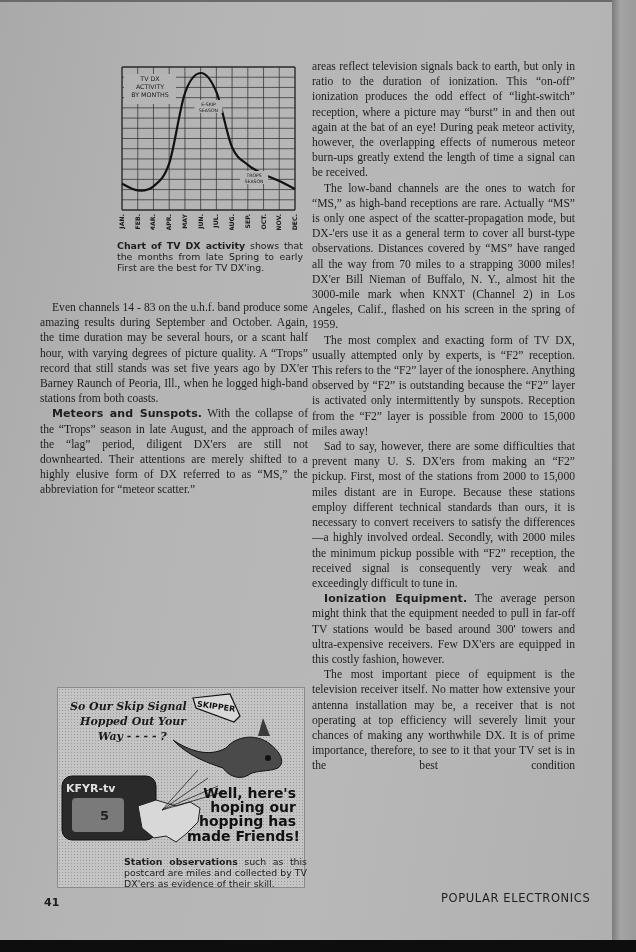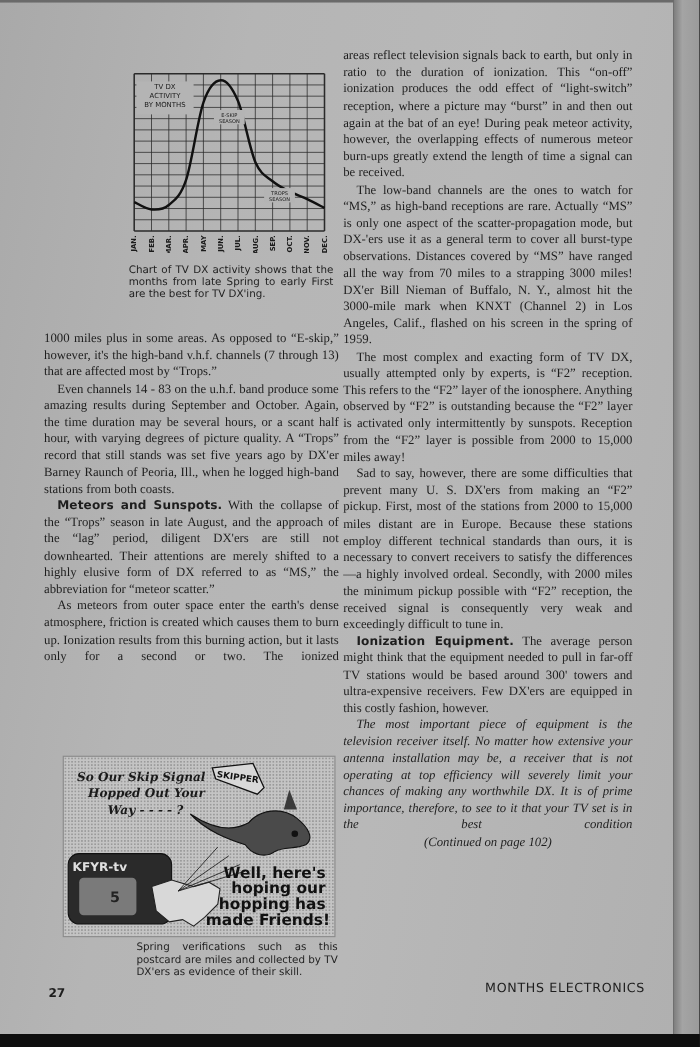--- a/index.html
+++ b/index.html
@@ -14,40 +14,40 @@
       position: absolute; left: 612px; top: 0; width: 24px; height: 940px;
       background: linear-gradient(90deg, #7b7b7b 0%, #a4a4a4 35%, #9a9a9a 100%);
     }
     .page-bottom { position: absolute; left: 0; top: 940px; width: 636px; height: 12px; background: #0e0e0e; }
     .col { position: absolute; font-size: 11.6px; line-height: 15.2px; text-align: justify; }
     .col p { text-indent: 12px; }
     .col p.noind { text-indent: 0; }
     .col p.last { text-align-last: left; }
     .runin { font-family: "DejaVu Sans", "Liberation Sans", sans-serif; font-weight: bold; font-size: 11px; letter-spacing: 0.1px; margin-top: 16px; }
     #left-col { left: 40px; top: 300px; width: 268px; }
-    #right-col { left: 312px; top: 43px; width: 263px; }
+    #right-col { left: 312px; top: 59px; width: 263px; }
     #right-col p.cont { text-indent: 0; text-align: center; font-style: italic; margin-top: 0px; }
     .caption {
       position: absolute; font-family: "DejaVu Sans", "Liberation Sans", sans-serif;
       font-size: 9.4px; line-height: 11.2px; text-align: justify; text-align-last: left; color: #1e1e1e;
     }
-    .caption b { font-weight: normal; }
+    .caption b { font-weight: bold; }
     #chart-caption { left: 117px; top: 240px; width: 186px; }
     #photo-caption { left: 124px; top: 856px; width: 183px; }
     .folio {
       position: absolute; font-family: "DejaVu Sans", "Liberation Sans", sans-serif;
       font-size: 11px; font-weight: bold; top: 896px; left: 44px;
     }
     .magazine {
       position: absolute; font-family: "DejaVu Sans", "Liberation Sans", sans-serif;
       font-size: 11.5px; top: 891px; left: 441px; letter-spacing: 0.6px;
     }
     #chart-box { position: absolute; left: 118px; top: 62px; width: 182px; height: 168px; }
     #postcard {
-      position: absolute; left: 57px; top: 687px; width: 248px; height: 165px;
+      position: absolute; left: 57px; top: 687px; width: 248px; height: 201px;
       background: radial-gradient(circle, #9a9a9a 0.8px, #c4c4c4 1px);
       background-size: 3px 3px; border: 1px solid #8a8a8a; overflow: hidden;
     }
   </style>
 </head>
 <body>
 
 <div class="page"></div>
 <div class="page-edge"></div>
 <div class="page-bottom"></div>
@@ -105,24 +105,22 @@
       <text x="0" y="0" font-family="DejaVu Sans, sans-serif" font-size="6.2" font-weight="bold" text-anchor="end" fill="#1a1a1a" transform="translate(163.27272727272725,152) rotate(-90)">NOV.</text>
       <text x="0" y="0" font-family="DejaVu Sans, sans-serif" font-size="6.2" font-weight="bold" text-anchor="end" fill="#1a1a1a" transform="translate(179,152) rotate(-90)">DEC.</text>
     </svg>
 </div>
 
 <div id="chart-caption" class="caption">
   <b>Chart of TV DX activity</b><span> shows that the months from late Spring to early First are the best for TV DX'ing.</span>
 </div>
 
 <div id="left-col" class="col">
-  <p class="noind">1000 miles plus in some areas. As opposed to “E-skip,” however, it's the high-band v.h.f. channels (7 through 13) that are affected most by “Trops.”</p>
   <p>Even channels 14 - 83 on the u.h.f. band produce some amazing results during September and October. Again, the time duration may be several hours, or a scant half hour, with varying degrees of picture quality. A “Trops” record that still stands was set five years ago by DX'er Barney Raunch of Peoria, Ill., when he logged high-band stations from both coasts.</p>
   <p><span class="runin">Meteors and Sunspots.</span><span> With the collapse of the “Trops” season in late August, and the approach of the “lag” period, diligent DX'ers are still not downhearted. Their attentions are merely shifted to a highly elusive form of DX referred to as “MS,” the abbreviation for “meteor scatter.”</span></p>
-  <p class="last" style="text-align-last: justify;">As meteors from outer space enter the earth's dense atmosphere, friction is created which causes them to burn up. Ionization results from this burning action, but it lasts only for a second or two. The ionized</p>
 </div>
 
 <div id="postcard">
   <svg width="248" height="165" viewBox="0 0 248 165">
     <g font-family="DejaVu Serif, serif" font-style="italic" font-weight="bold" font-size="11" fill="#1a1a1a">
       <text x="12" y="22">So Our Skip Signal</text>
       <text x="22" y="37">Hopped Out Your</text>
       <text x="40" y="52">Way - - - - ?</text>
     </g>
 
@@ -149,27 +147,26 @@
     <g font-family="DejaVu Sans, sans-serif" font-weight="bold" font-size="14" fill="#111" text-anchor="end">
       <text x="238" y="110">Well, here's</text>
       <text x="238" y="124">hoping our</text>
       <text x="238" y="138">hopping has</text>
       <text x="242" y="153">made Friends!</text>
     </g>
   </svg>
 </div>
 
 <div id="photo-caption" class="caption">
-  <b>Spring verifications</b><span> such as this postcard are miles and collected by TV DX'ers as evidence of their skill.</span>
+  <b>Station observations</b><span> such as this postcard are miles and collected by TV DX'ers as evidence of their skill.</span>
 </div>
 
 <div id="right-col" class="col">
   <p class="noind">areas reflect television signals back to earth, but only in ratio to the duration of ionization. This “on-off” ionization produces the odd effect of “light-switch” reception, where a picture may “burst” in and then out again at the bat of an eye! During peak meteor activity, however, the overlapping effects of numerous meteor burn-ups greatly extend the length of time a signal can be received.</p>
   <p>The low-band channels are the ones to watch for “MS,” as high-band receptions are rare. Actually “MS” is only one aspect of the scatter-propagation mode, but DX-'ers use it as a general term to cover all burst-type observations. Distances covered by “MS” have ranged all the way from 70 miles to a strapping 3000 miles! DX'er Bill Nieman of Buffalo, N. Y., almost hit the 3000-mile mark when KNXT (Channel 2) in Los Angeles, Calif., flashed on his screen in the spring of 1959.</p>
   <p>The most complex and exacting form of TV DX, usually attempted only by experts, is “F2” reception. This refers to the “F2” layer of the ionosphere. Anything observed by “F2” is outstanding because the “F2” layer is activated only intermittently by sunspots. Reception from the “F2” layer is possible from 2000 to 15,000 miles away!</p>
   <p>Sad to say, however, there are some difficulties that prevent many U. S. DX'ers from making an “F2” pickup. First, most of the stations from 2000 to 15,000 miles distant are in Europe. Because these stations employ different technical standards than ours, it is necessary to convert receivers to satisfy the differences—a highly involved ordeal. Secondly, with 2000 miles the minimum pickup possible with “F2” reception, the received signal is consequently very weak and exceedingly difficult to tune in.</p>
   <p><span class="runin">Ionization Equipment.</span><span> The average person might think that the equipment needed to pull in far-off TV stations would be based around 300' towers and ultra-expensive receivers. Few DX'ers are equipped in this costly fashion, however.</span></p>
-  <p style="text-align-last: justify; font-style: italic;">The most important piece of equipment is the television receiver itself. No matter how extensive your antenna installation may be, a receiver that is not operating at top efficiency will severely limit your chances of making any worthwhile DX. It is of prime importance, therefore, to see to it that your TV set is in the best condition</p>
-  <p class="cont">(Continued on page 102)</p>
+  <p style="text-align-last: justify;">The most important piece of equipment is the television receiver itself. No matter how extensive your antenna installation may be, a receiver that is not operating at top efficiency will severely limit your chances of making any worthwhile DX. It is of prime importance, therefore, to see to it that your TV set is in the best condition</p>
 </div>
 
-<div class="folio">27</div>
-<div class="magazine">MONTHS ELECTRONICS</div>
+<div class="folio">41</div>
+<div class="magazine">POPULAR ELECTRONICS</div>
 
 </body></html>

